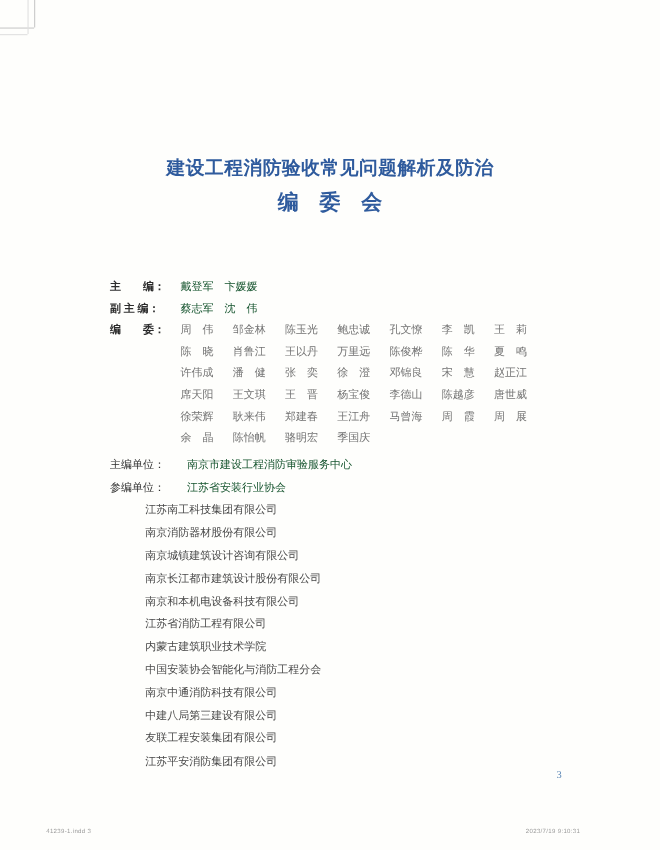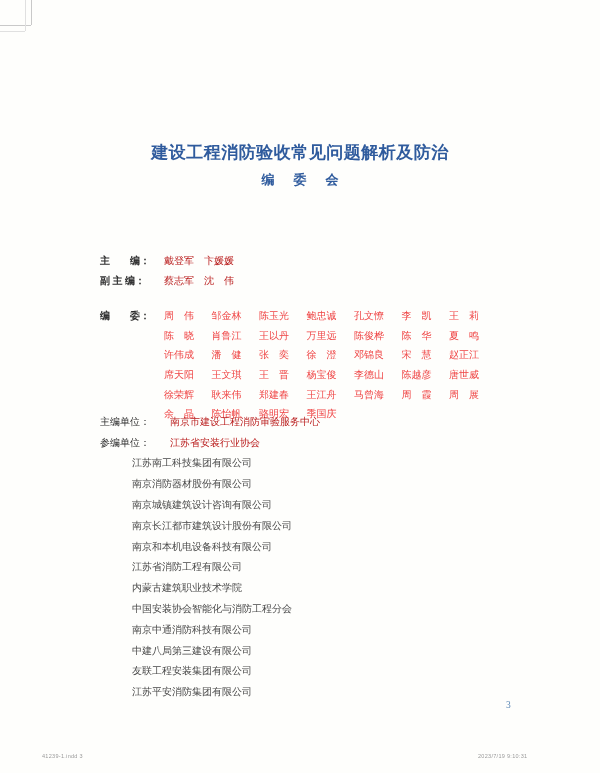--- a/index.html
+++ b/index.html
@@ -20,36 +20,36 @@
   .crop.tl .l3{left:25px;top:0;width:1px;height:31px;}
   .crop.tl .l4{left:0;top:31px;width:25px;height:1px;}
 
   .title1{
     position:absolute;left:0;top:141px;width:100%;
     text-align:center;font-size:17px;font-weight:bold;
     color:#2f5b9d;letter-spacing:0.5px;white-space:pre;
   }
   .title2{
     position:absolute;left:0;top:171px;width:100%;
-    text-align:center;font-size:13px;font-weight:bold;
+    text-align:center;font-size:19px;font-weight:bold;
     color:#2f5b9d;letter-spacing:19px;padding-left:19px;
     box-sizing:border-box;white-space:pre;
   }
   .content{
     position:absolute;left:100px;top:254px;width:440px;
     font-size:10px;
   }
   .line{display:flex;height:19.6px;align-items:baseline;white-space:pre;}
   .lbl{
     display:inline-block;width:64px;flex:0 0 64px;
     font-weight:bold;color:#2d2d2d;white-space:pre;
   }
-  .val{white-space:pre;color:#b91c1c;}
+  .val{white-space:pre;color:#14532d;}
   .names-grid{display:flex;}
-  .cell{display:inline-block;width:47.5px;flex:0 0 47.5px;white-space:pre;color:#ef4444;margin-top:16px;}
+  .cell{display:inline-block;width:47.5px;flex:0 0 47.5px;white-space:pre;color:#737373;}
   .units{margin-top:4px;}
   .unit-line{display:flex;height:20.8px;align-items:baseline;white-space:pre;}
   .lbl2{
     display:inline-block;width:70px;flex:0 0 70px;
     font-weight:normal;color:#2d2d2d;white-space:pre;
   }
   .company{height:20.8px;margin-left:32px;white-space:pre;color:#484848;}
   .pagenum{
     position:absolute;left:506px;top:700px;
     font-size:9.5px;color:#5b87b5;

